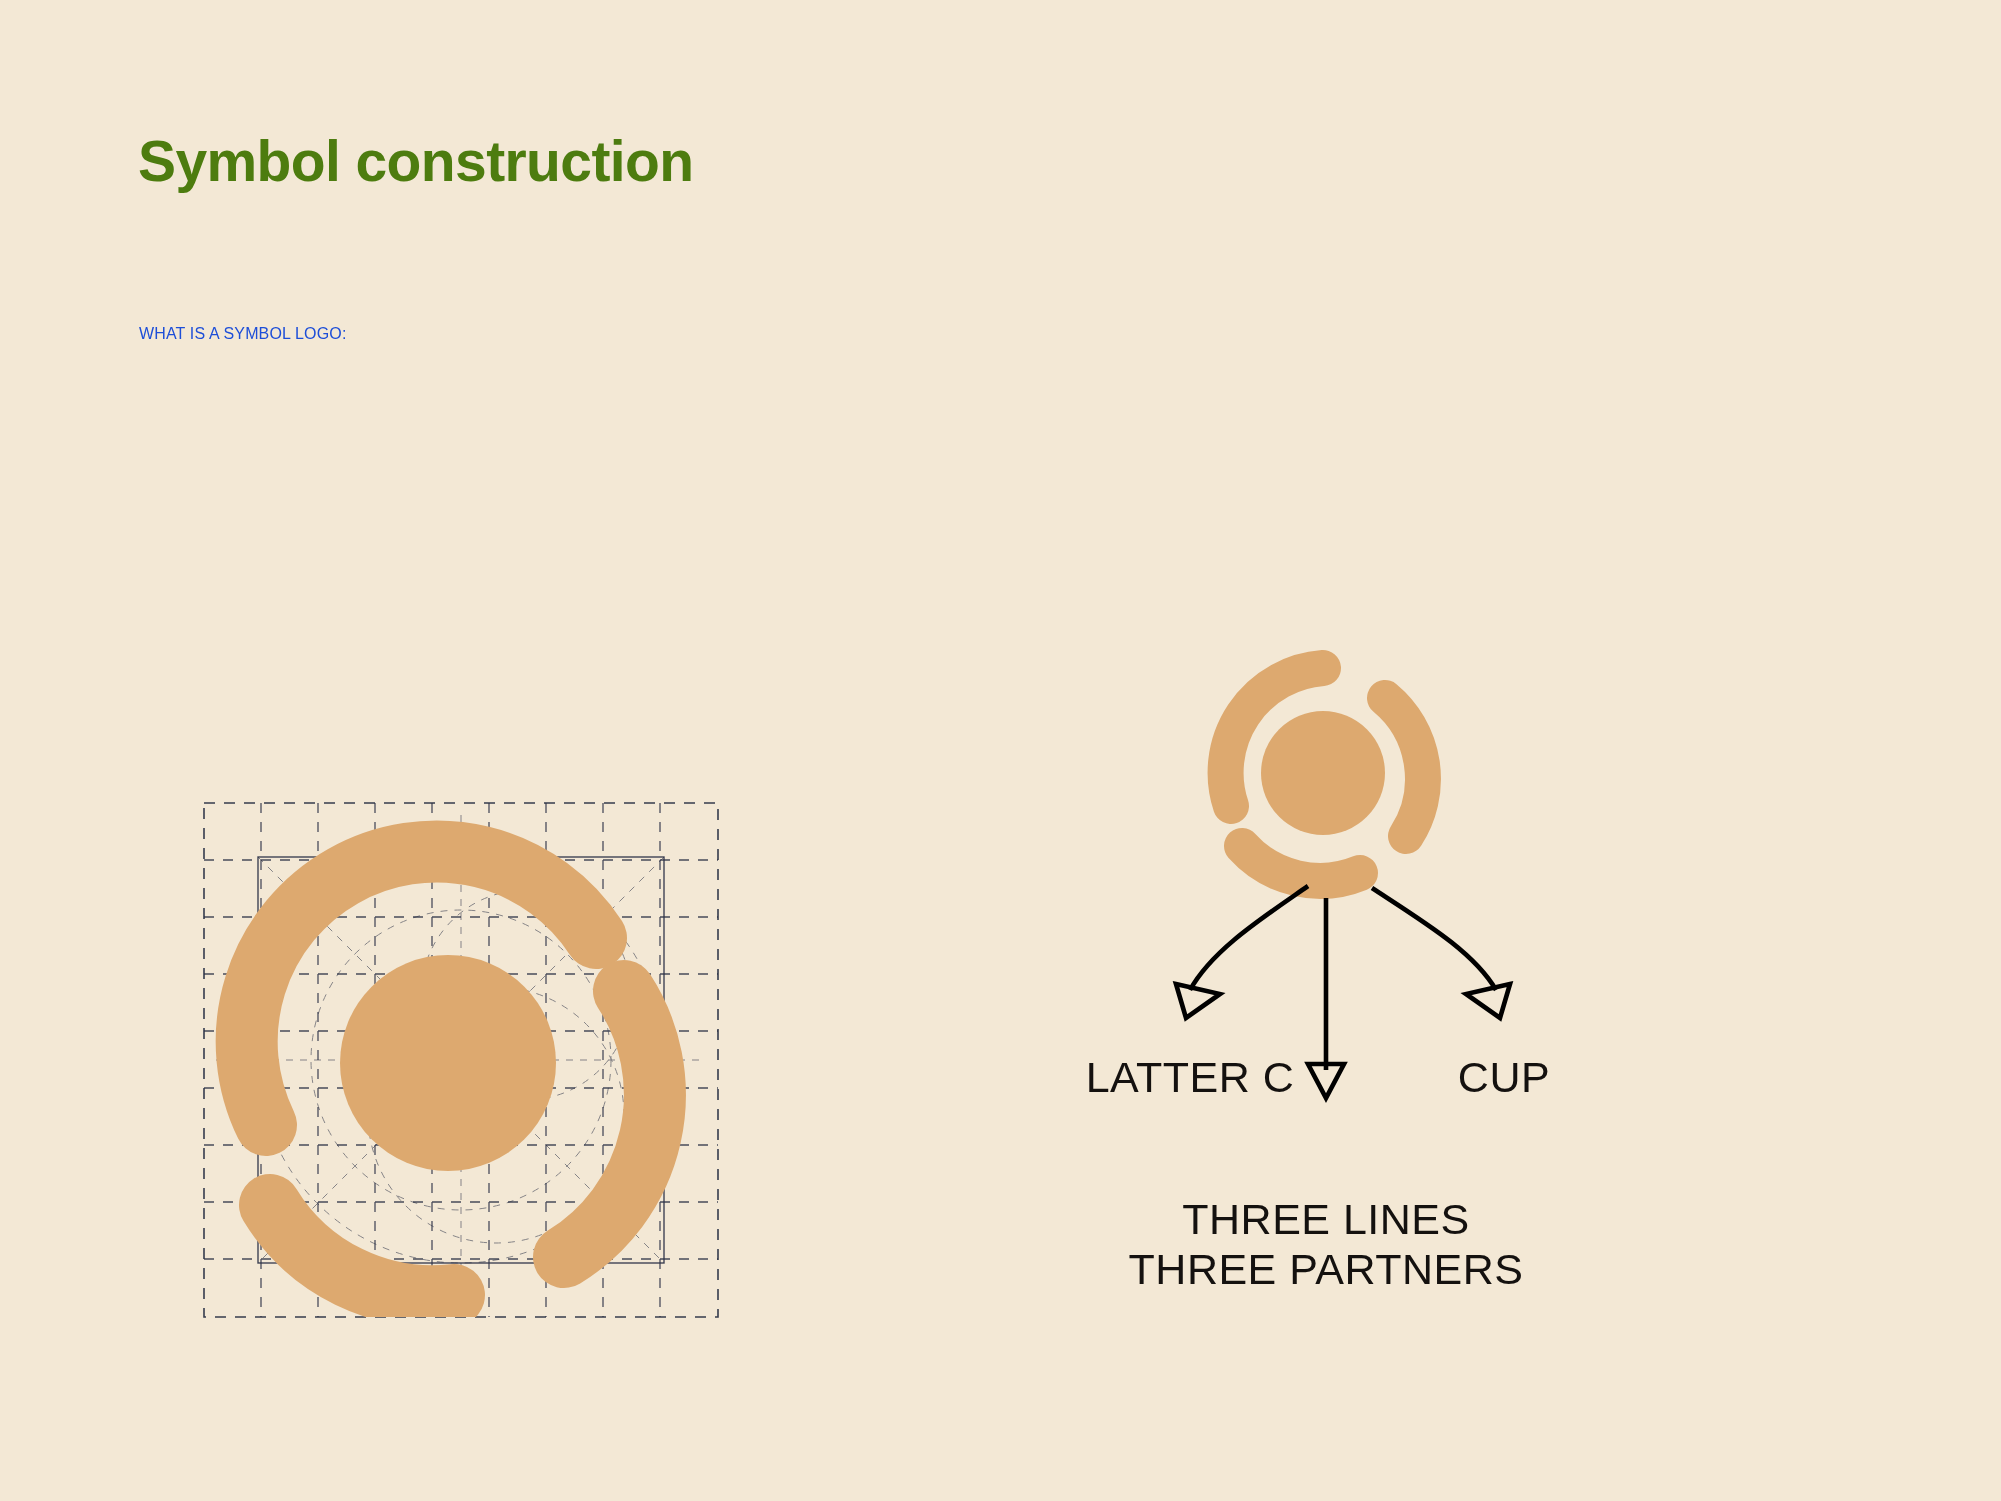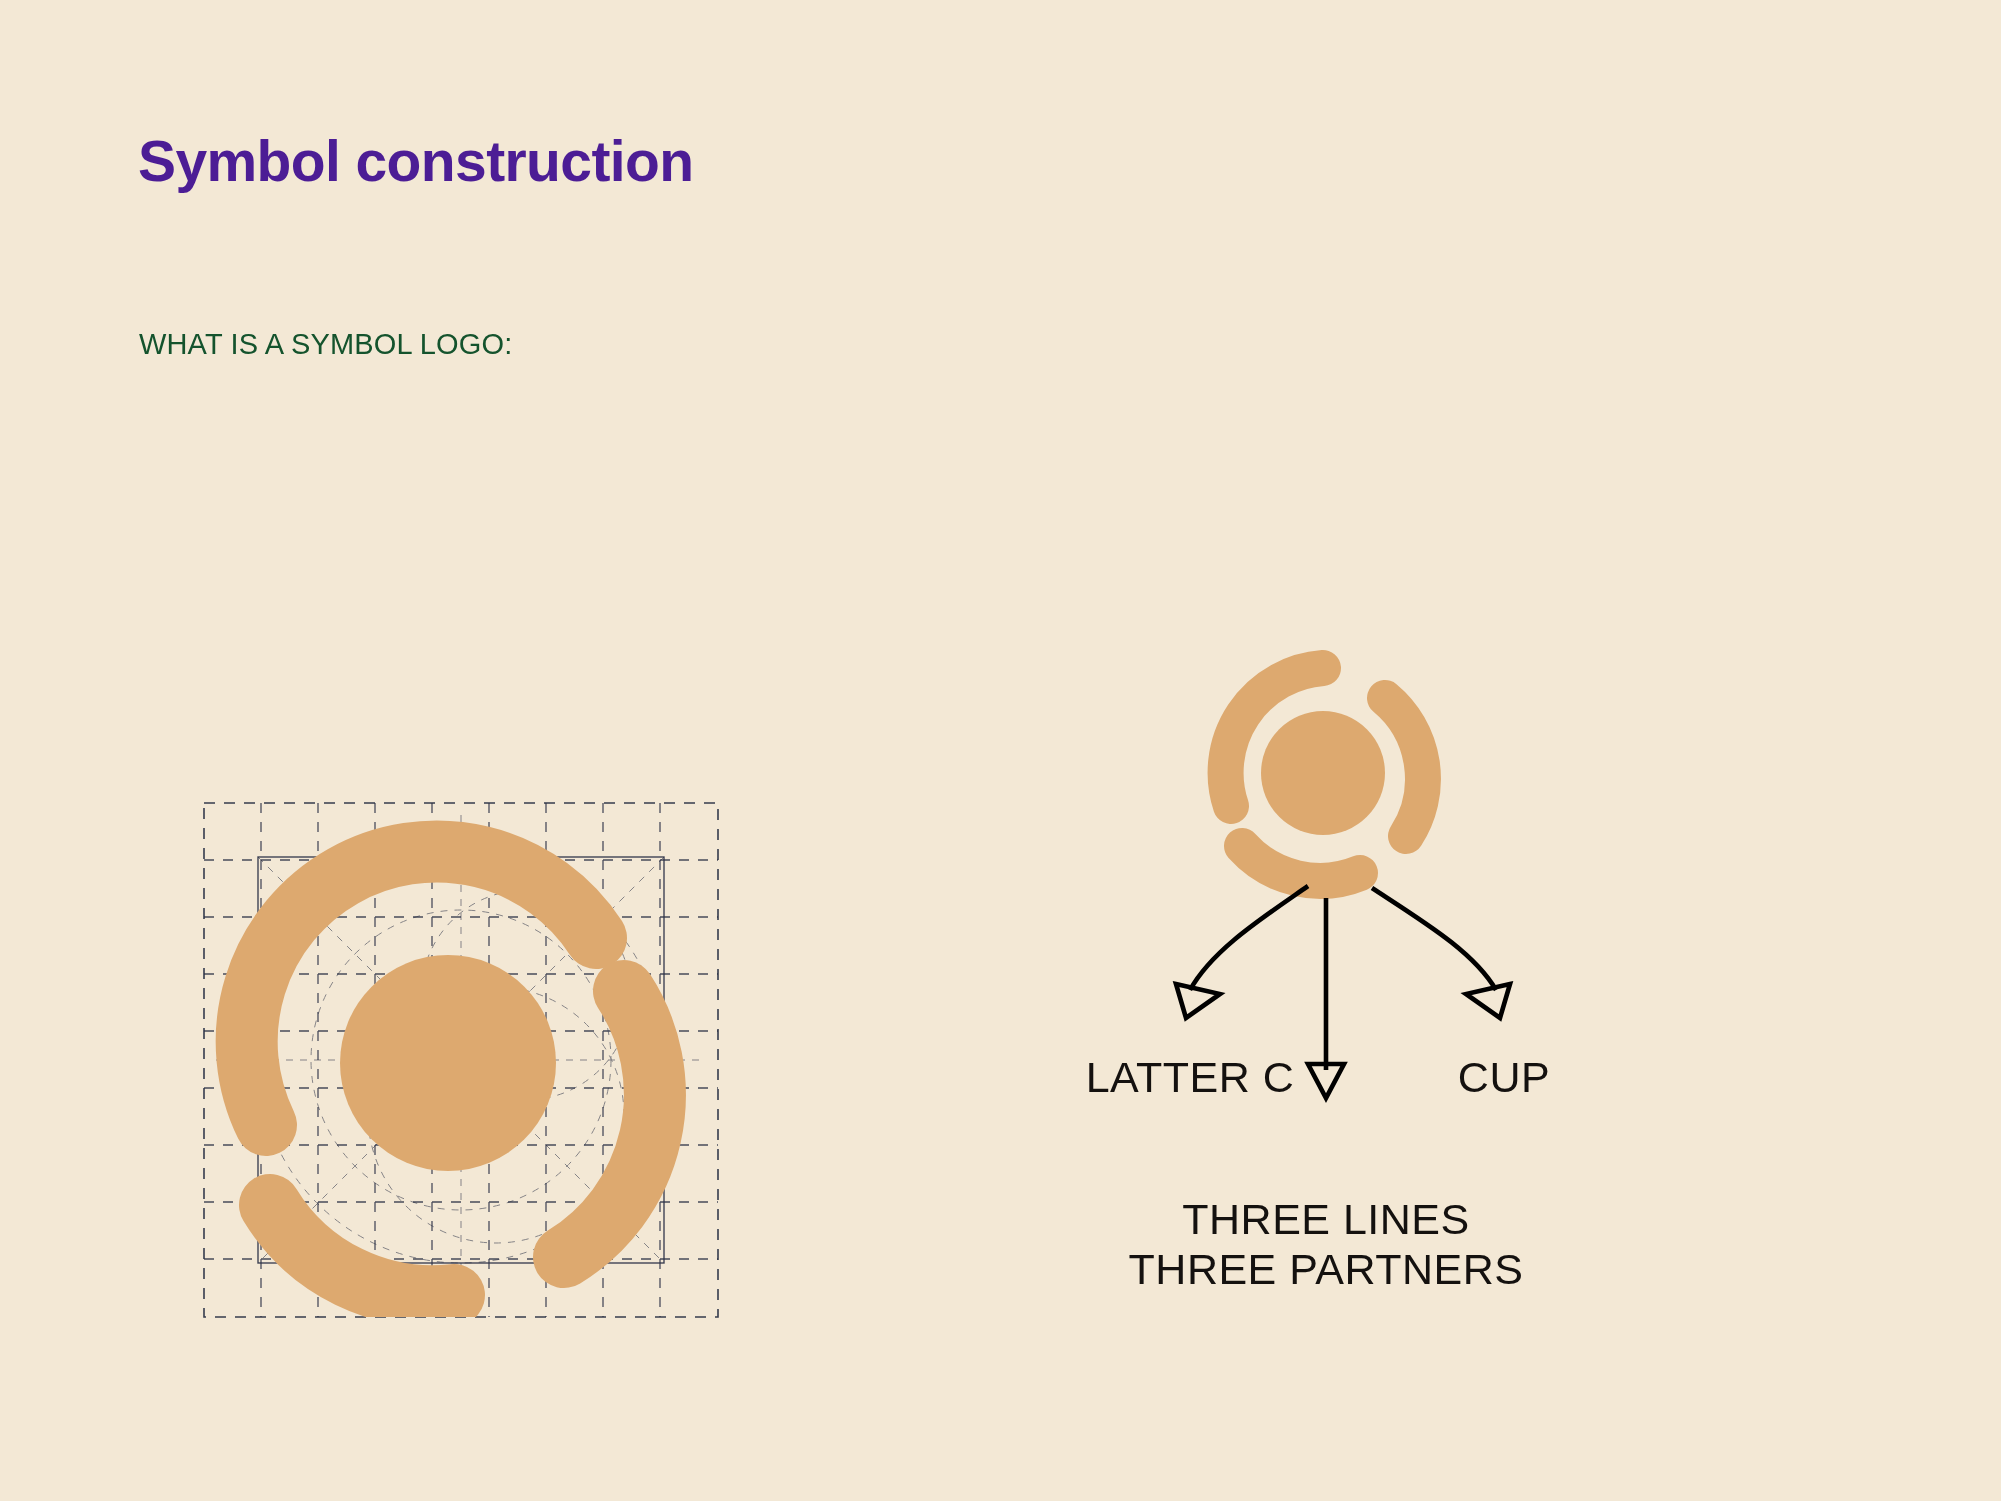--- a/index.html
+++ b/index.html
@@ -14,33 +14,33 @@
     font-family:"Liberation Sans", sans-serif;
     position:relative;
   }
 
   
   .page-title {
     position:absolute;
     left:138px; top:132px;
     font-size:57px;
     font-weight:bold;
-    color:#4c1d95;
+    color:#4d7c0f;
     letter-spacing:-0.6px;
     line-height:1.05;
     white-space:nowrap;
   }
 
   
   .desc-block {
     position:absolute;
     left:139px; top:322px;
     width:1720px;
-    color:#14532d;
-    font-size:29px;
+    color:#1d4ed8;
+    font-size:16px;
     line-height:1.52;
     letter-spacing:0.15px;
   }
   .desc-line { white-space:nowrap; }
   .desc-para { max-width:1712px; }
 
   
   .construction {
     position:absolute;
     left:196px; top:795px;

